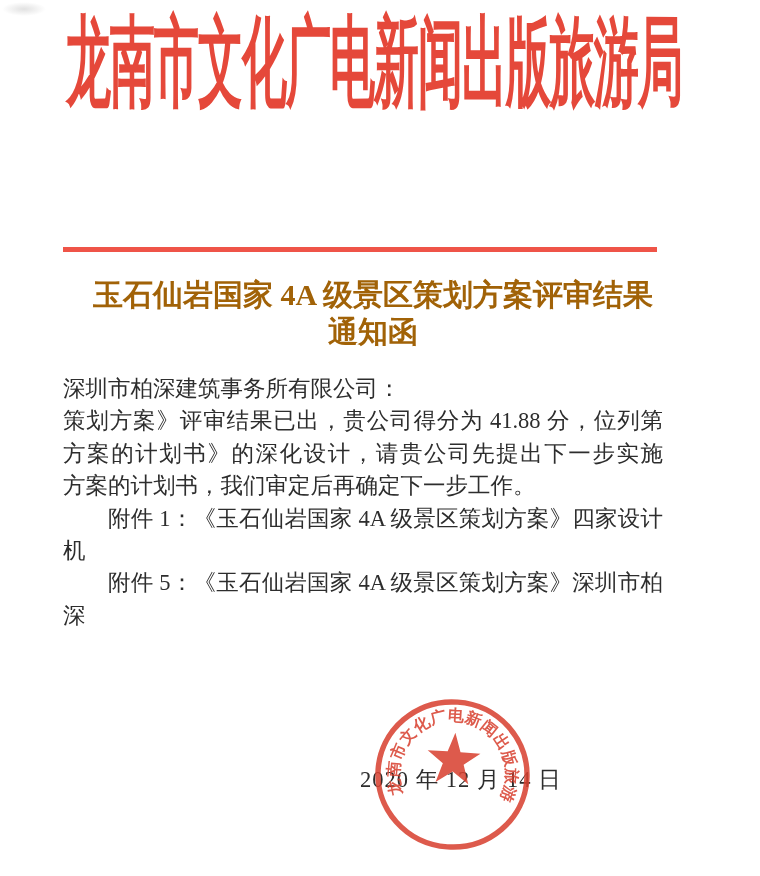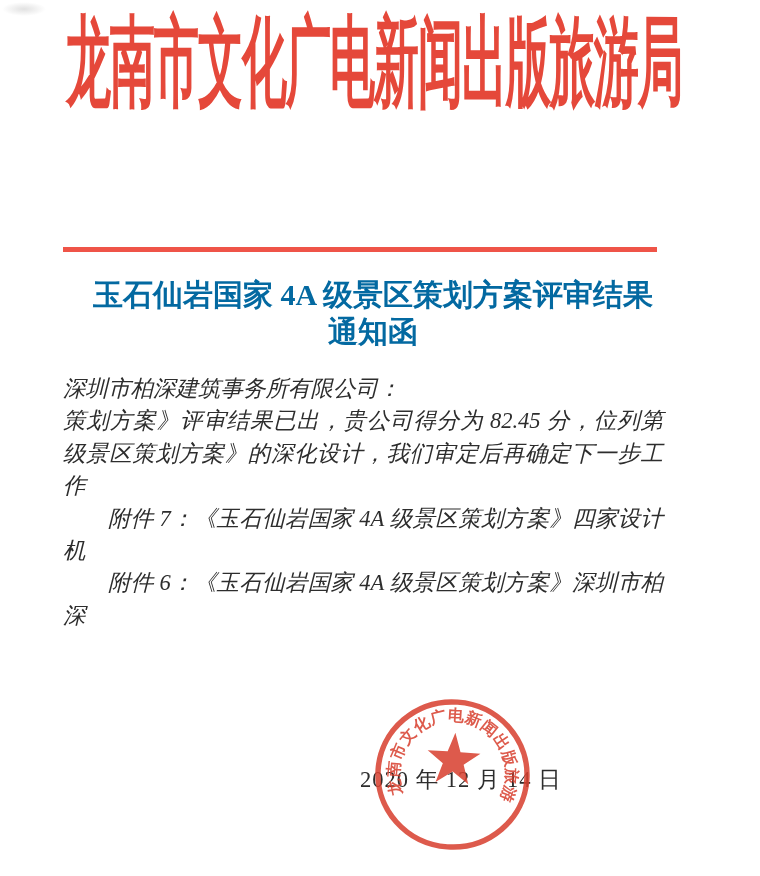--- a/index.html
+++ b/index.html
@@ -20,28 +20,28 @@
     color:#e5483a;
     transform:scaleY(2.2); transform-origin:50% 0;
     line-height:1.08;
   }
   .red-rule {
     position:absolute; left:63px; top:247px; width:594px; height:5px;
     background:#ef5448;
   }
   .doc-title {
     position:absolute; left:63px; top:276px; width:620px;
-    text-align:center; font-weight:bold; color:#0369a1;
+    text-align:center; font-weight:bold; color:#a16207;
     font-size:30px; line-height:37px;
   }
   .body-text {
     position:absolute; left:63px; top:373px; width:600px;
     font-size:22.5px; line-height:32.4px; color:#2d2d2d;
   }
-  .bline { white-space:nowrap;font-style:italic; }
+  .bline { white-space:nowrap; }
   .bline.fill { white-space:normal; text-align:justify; text-align-last:justify; }
   .bline.indent { text-indent:45px; }
   .redact {
     display:inline-block;
     background-color:#dedede;
     background-image:
       linear-gradient(90deg, rgba(255,255,255,.6) 50%, transparent 50%),
       linear-gradient(rgba(170,170,170,.55) 50%, transparent 50%);
     background-size:13px 13px, 13px 13px;
     background-position:0 0, 6px 6px;
@@ -73,26 +73,27 @@
 <div class="red-rule"></div>
 
 <div class="doc-title">
   <div>玉石仙岩国家 4A 级景区策划方案评审结果</div>
   <div>通知函</div>
 </div>
 
 <div class="body-text">
   <div class="bline">深圳市柏深建筑事务所有限公司：</div>
 
-  <div class="bline fill">策划方案》评审结果已出，贵公司得分为 82.45 分，位列第</div>
-  <div class="bline fill">级景区策划方案》的深化设计，我们审定后再确定下一步工作</div>
+  <div class="bline fill">策划方案》评审结果已出，贵公司得分为 41.88 分，位列第</div>
+  <div class="bline fill">方案的计划书》的深化设计，请贵公司先提出下一步实施</div>
+  <div class="bline">方案的计划书，我们审定后再确定下一步工作。</div>
 
 
-  <div class="bline indent fill">附件 7：《玉石仙岩国家 4A 级景区策划方案》四家设计机</div>
-  <div class="bline indent fill">附件 6：《玉石仙岩国家 4A 级景区策划方案》深圳市柏深</div>
+  <div class="bline indent fill">附件 1：《玉石仙岩国家 4A 级景区策划方案》四家设计机</div>
+  <div class="bline indent fill">附件 5：《玉石仙岩国家 4A 级景区策划方案》深圳市柏深</div>
 </div>
 
 <div class="issue-date">2020 年 12 月 14 日</div>
 
 <svg class="seal" viewBox="0 0 164 156" xmlns="http://www.w3.org/2000/svg">
   <ellipse cx="82" cy="78" rx="75" ry="73" fill="none" stroke="#d8402f" stroke-width="5.5"></ellipse>
   <polygon fill="#d8402f" points="82,36 88.5,55.1 108.6,55.3 92.5,67.4 98.5,86.7 82,75 65.5,86.7 71.5,67.4 55.4,55.3 75.5,55.1"></polygon>
   <path id="sealArc" d="M 33.1 100.8 A 54 54 0 1 1 130.9 100.8" fill="none"></path>
   <text font-size="16" letter-spacing="0.6" fill="#d8402f">
     <textPath href="#sealArc" startOffset="0">龙南市文化广电新闻出版旅游局</textPath>

